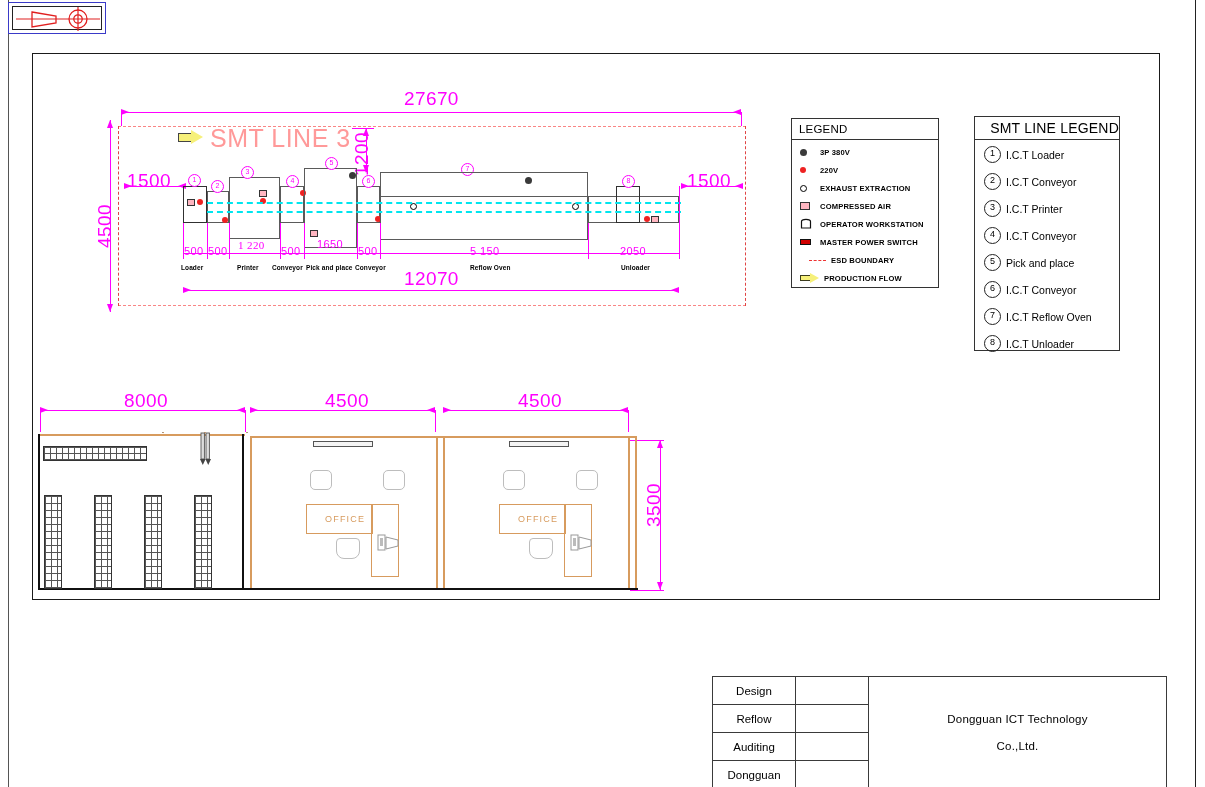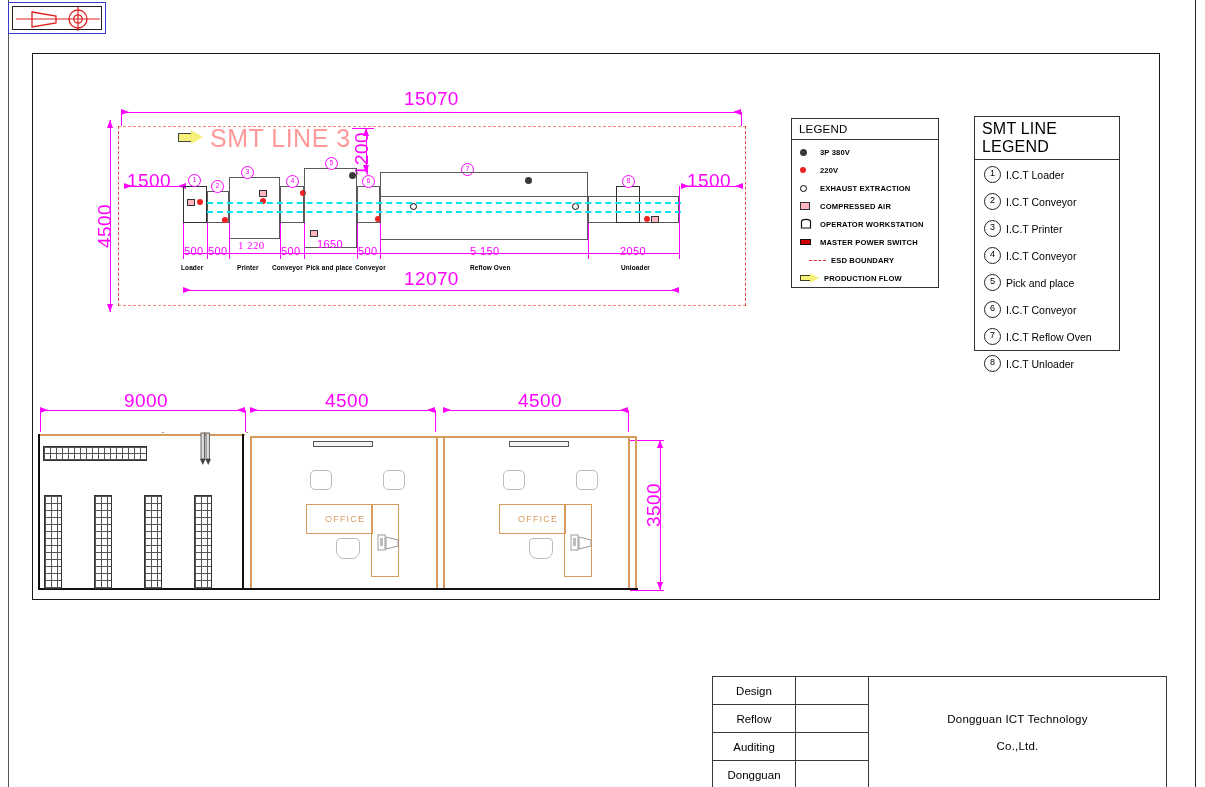--- a/index.html
+++ b/index.html
@@ -114,21 +114,21 @@
     <circle cx="66" cy="13" r="4.2" fill="none" stroke="#e02020" stroke-width="1.3"></circle>
     <line x1="66" y1="1" x2="66" y2="25" stroke="#e02020" stroke-width="1.2"></line>
   </svg>
 </div>
 
 <div class="abs hline mg" style="left:121px;top:112px;width:620px;border-top-width:1.2px;"></div>
 <div class="abs arw r" style="left:121px;top:108.8px;"></div>
 <div class="abs arw l" style="left:733px;top:108.8px;"></div>
 <div class="abs vline mg" style="left:121px;top:112px;height:14px;border-left-width:1.2px;"></div>
 <div class="abs vline mg" style="left:741px;top:112px;height:14px;border-left-width:1.2px;"></div>
-<div class="abs dim-text noselect" style="left:404px;top:88px;">15070</div>
+<div class="abs dim-text noselect" style="left:404px;top:88px;">27670</div>
 
 <div class="abs esd-h" style="left:118px;top:126px;width:628px;"></div>
 <div class="abs esd-h" style="left:118px;top:305px;width:628px;"></div>
 <div class="abs esd-v" style="left:118px;top:126px;height:180px;border-left-color:#e04444;"></div>
 <div class="abs esd-v" style="left:745px;top:126px;height:180px;border-left-color:#e04444;"></div>
 
 <div class="abs vline mg" style="left:110px;top:120px;height:192px;border-left-width:1.2px;"></div>
 <div class="abs arw u" style="left:106.8px;top:120px;"></div>
 <div class="abs arw d" style="left:106.8px;top:304px;"></div>
 <div class="abs dim-text noselect" style="left:83px;top:215px;transform:rotate(-90deg);transform-origin:center;">4500</div>
@@ -288,21 +288,21 @@
             <span class="shaft"></span>
             <span class="head"></span>
           </span>
       </span>
       <span style="margin-left:4px;">PRODUCTION FLOW</span>
     </div>
   </div>
 </div>
 
 <div class="abs legend-box" id="smt-legend-box" style="left:974px;top:116px;width:146px;height:235px;">
-  <div class="legend-title" style="font-size:16px;padding:3px 0 3px 7px;">SMT LINE LEGEND</div>
+  <div class="legend-title" style="font-size:14px;padding:3px 0 3px 7px;text-align:right;">SMT LINE LEGEND</div>
   <div style="padding-top:1px;">
     <div class="smt-legend-row">
         <span class="num">1</span>
         <span>I.C.T  Loader</span>
       </div>
     <div class="smt-legend-row">
         <span class="num">2</span>
         <span>I.C.T Conveyor</span>
       </div>
     <div class="smt-legend-row">
@@ -331,21 +331,21 @@
       </div>
   </div>
 </div>
 
 <div class="abs noselect" id="company-text" style="left:750px;top:406px;">
 </div>
 
 <div class="abs hline mg" style="left:40px;top:410px;width:205px;border-top-width:1.2px;"></div>
 <div class="abs arw r" style="left:40px;top:406.8px;"></div>
 <div class="abs arw l" style="left:237px;top:406.8px;"></div>
-<div class="abs dim-text noselect" style="left:124px;top:390px;">9000</div>
+<div class="abs dim-text noselect" style="left:124px;top:390px;">8000</div>
 <div class="abs vline mg" style="left:40px;top:410px;height:22px;border-left-width:1.2px;"></div>
 <div class="abs vline mg" style="left:245px;top:410px;height:22px;border-left-width:1.2px;"></div>
 
 <div class="abs hline mg" style="left:250px;top:410px;width:185px;border-top-width:1.2px;"></div>
 <div class="abs arw r" style="left:250px;top:406.8px;"></div>
 <div class="abs arw l" style="left:427px;top:406.8px;"></div>
 <div class="abs dim-text noselect" style="left:325px;top:390px;">4500</div>
 <div class="abs vline mg" style="left:435px;top:410px;height:22px;border-left-width:1.2px;"></div>
 
 <div class="abs hline mg" style="left:443px;top:410px;width:185px;border-top-width:1.2px;"></div>

